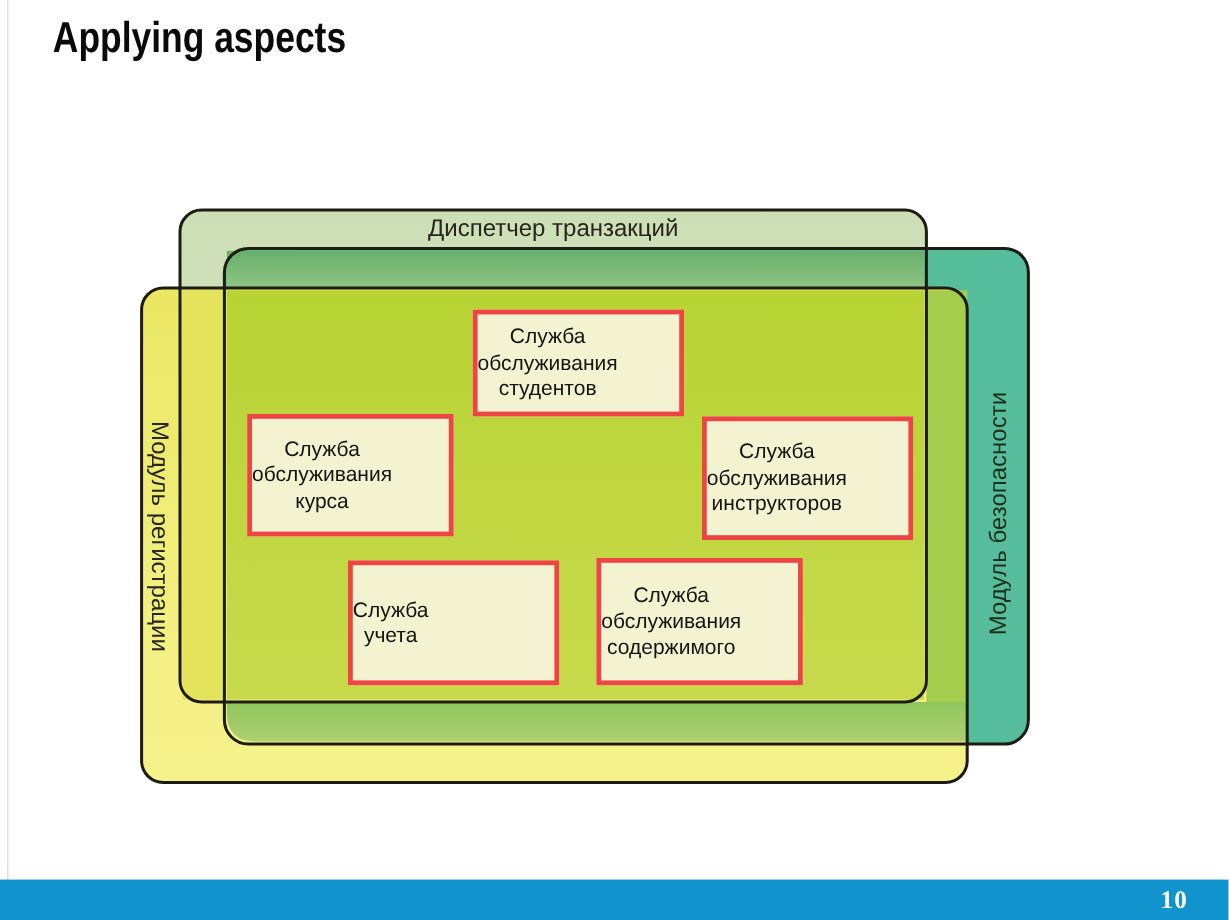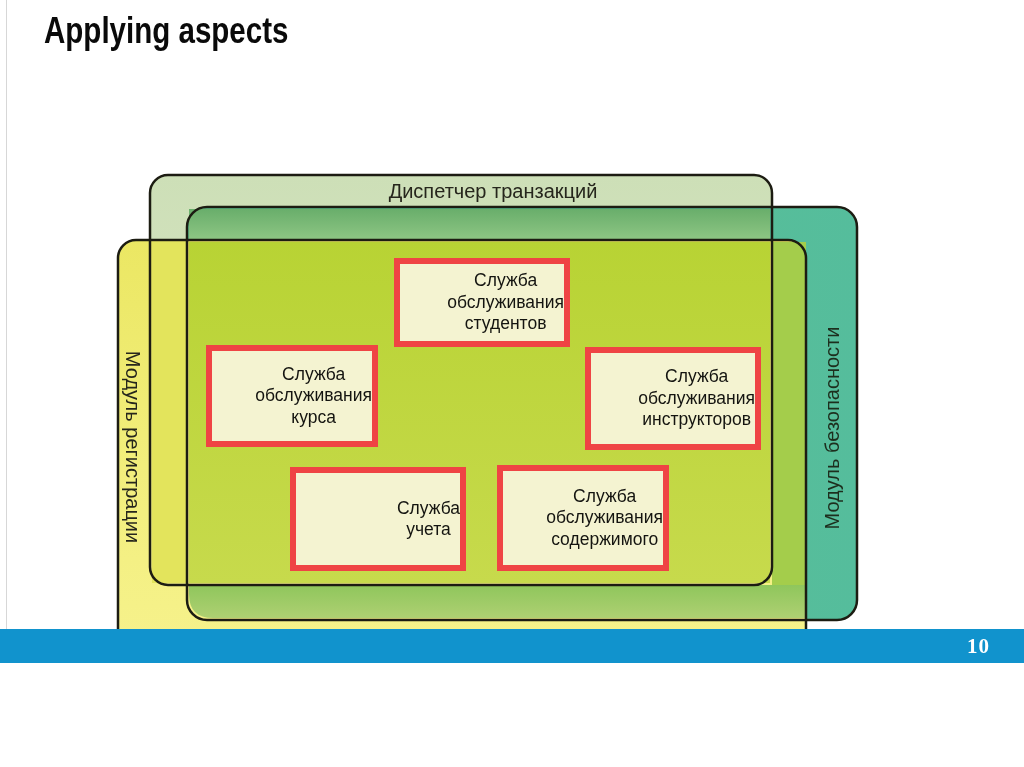--- a/index.html
+++ b/index.html
@@ -1,50 +1,50 @@
 <!DOCTYPE html>
 <html><head>
 <meta charset="utf-8">
 <style>
   html,body{margin:0;padding:0;background:#ffffff;}
   .slide{
-    position:relative;width:1024px;height:663px;background:#ffffff;
+    position:relative;width:1024px;height:767px;background:#ffffff;
     font-family:"Liberation Sans", sans-serif;overflow:hidden;text-decoration:underline;
   }
   .edge-line{position:absolute;left:6px;top:0;width:1px;height:100%;background:#d7d7d7;}
   .title{
     position:absolute;left:44px;top:10px;
     font-size:36px;font-weight:bold;color:#0a0a0a;
     transform:scaleX(0.82);transform-origin:left top;letter-spacing:0px;
     white-space:nowrap;
   }
   .logo{position:absolute;right:14px;top:4px;width:72px;height:82px;text-align:center;}
   .logo-caption{
     position:absolute;left:0;right:0;bottom:0;
     font-size:10px;color:#474747;letter-spacing:0px;white-space:nowrap;
   }
   .diagram-svg{position:absolute;left:0;top:0;}
   .dg-label{
     position:absolute;color:#26261c;font-size:20px;line-height:1;
     white-space:nowrap;text-align:center;
   }
   .lbl-top{left:150px;top:177px;width:622px;height:28px;
-    display:flex;align-items:center;justify-content:center;margin-left:32px;}
+    display:flex;align-items:center;justify-content:center;}
   .lbl-left{
     left:133px;top:447px;width:300px;height:24px;margin-left:-150px;margin-top:-12px;
     transform:rotate(90deg);display:flex;align-items:center;justify-content:center;
   }
   .lbl-right{
     left:832px;top:428px;width:340px;height:24px;margin-left:-170px;margin-top:-12px;
     transform:rotate(-90deg);display:flex;align-items:center;justify-content:center;
     color:#1d2e1d;
   }
   .service-box{
-    position:absolute;background:#f4f3d1;border:6px solid #ef4444;
-    display:flex;align-items:center;justify-content:flex-end;
+    position:absolute;background:#f4f3d1;border:4px solid #ef4444;
+    display:flex;align-items:center;justify-content:flex-start;
     box-sizing:border-box;
   }
   .service-box .label{
     font-size:17.5px;line-height:1.22;color:#141410;text-align:center;
     white-space:pre-line;
   }
   .box-students{left:394px;top:258px;width:176px;height:89px;}
   .box-course{left:206px;top:345px;width:172px;height:102px;}
   .box-instructors{left:585px;top:347px;width:176px;height:103px;}
   .box-accounting{left:290px;top:467px;width:176px;height:104px;}

